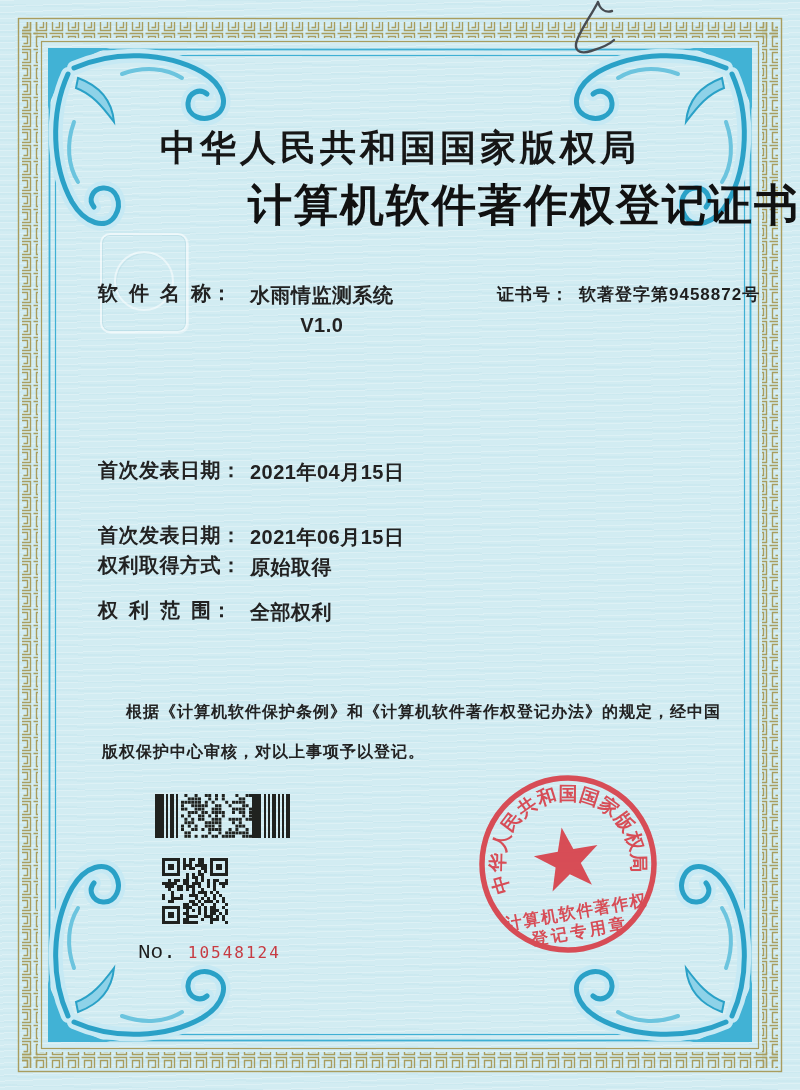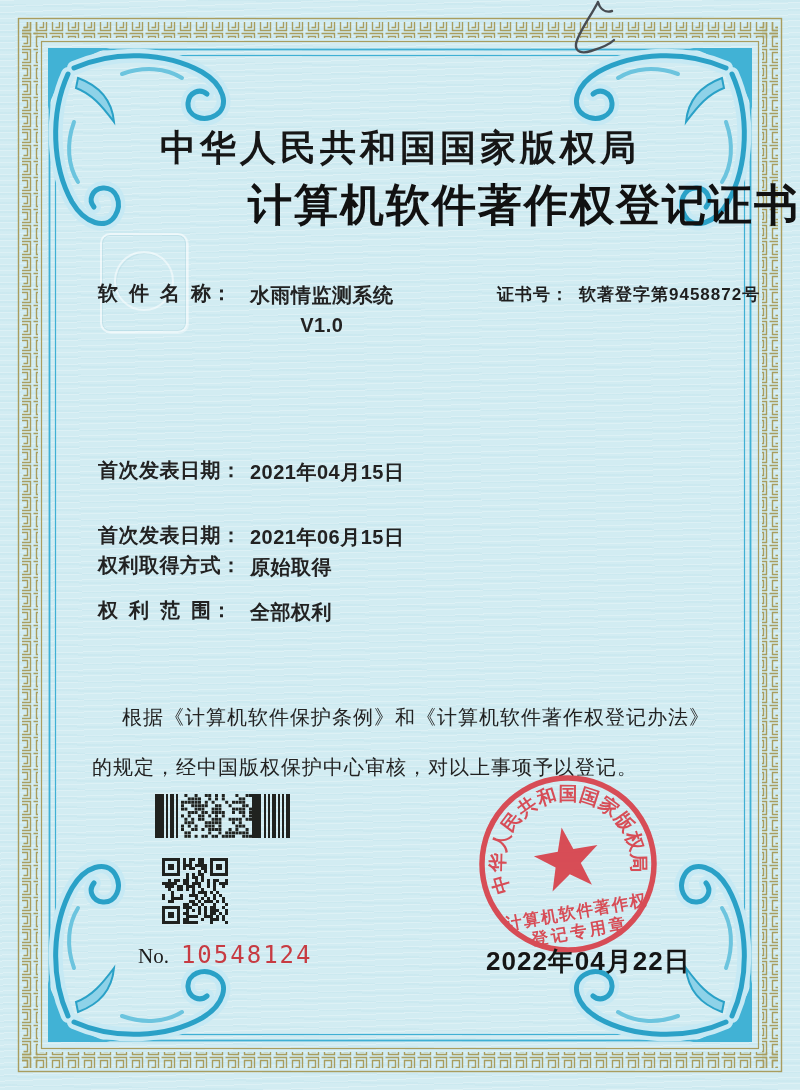--- a/index.html
+++ b/index.html
@@ -30,28 +30,28 @@
     font-size:36px;letter-spacing:4px;color:#161616;}
   .cert-title{position:absolute;left:0;right:0;top:176px;text-align:right;
     font-family:"Liberation Serif","DejaVu Serif",serif;font-weight:bold;
     font-size:44px;letter-spacing:2px;color:#111;}
   .certno{position:absolute;left:497px;top:243px;font-size:17px;font-weight:bold;letter-spacing:1px;margin-top:40px;}
   .certno .lbl{margin-right:10px;}
   
   .row{position:absolute;left:98px;font-size:20px;font-weight:bold;letter-spacing:.5px;color:#222;white-space:nowrap;}
   .row .flabel{display:inline-block;width:152px;vertical-align:top;}
   .row .fvalue{display:inline-block;vertical-align:top;line-height:30px;text-align:center;}
-  .statement{position:absolute;left:92px;top:692px;width:628px;
-    font-size:20px;font-weight:400;line-height:2.5;text-indent:1.5em;
+  .statement{position:absolute;left:102px;top:692px;width:628px;
+    font-size:16px;font-weight:700;line-height:2.5;text-indent:1.5em;
     letter-spacing:1px;color:#222;}
   
   .serial{position:absolute;left:138px;top:941px;white-space:nowrap;}
-  .serial .no-label{font-family:Liberation Serif, serif;font-size:21px;color:#1c1c1c;}
+  .serial .no-label{font-family:Liberation Mono, monospace;font-size:21px;color:#1c1c1c;}
   .serial .no-number{font-family:"DejaVu Sans Mono","Liberation Mono",monospace;
-    font-size:24px;letter-spacing:2px;color:#c73b42;margin-left:12px;}
+    font-size:16px;letter-spacing:2px;color:#c73b42;margin-left:12px;}
   .issue-date{position:absolute;left:486px;top:944px;font-size:26px;font-weight:bold;letter-spacing:1px;color:#151515;}
   .barcode{position:absolute;left:155px;top:794px;}
   .qrcode{position:absolute;left:162px;top:858px;}
   .seal{position:absolute;left:473px;top:769px;}
 </style>
 </head>
 <body>
 
 <div class="page">
 
@@ -469,15 +469,14 @@
       </defs>
       <text font-family="Liberation Serif, DejaVu Serif, serif" font-size="19" font-weight="bold" letter-spacing="0.8" fill="#d8414b">
         <textPath href="#sealArc" startOffset="2">中华人民共和国国家版权局</textPath>
       </text>
       <polygon points="95,58 102.9,81.1 127.3,81.5 107.8,96.2 115,119.5 95,105.5 75,119.5 82.2,96.2 62.7,81.5 87.1,81.1"></polygon>
       <text x="95" y="149" text-anchor="middle" font-size="16.5" font-weight="bold" letter-spacing="1.5" font-family="Liberation Sans, DejaVu Sans, sans-serif">计算机软件著作权</text>
       <text x="95" y="169" text-anchor="middle" font-size="16.5" font-weight="bold" letter-spacing="3" font-family="Liberation Sans, DejaVu Sans, sans-serif">登记专用章</text>
     </g>
   </svg>
 
-  <div class="issue-date">2022年04月22日</div>
 
 </div>
 
 </body></html>

